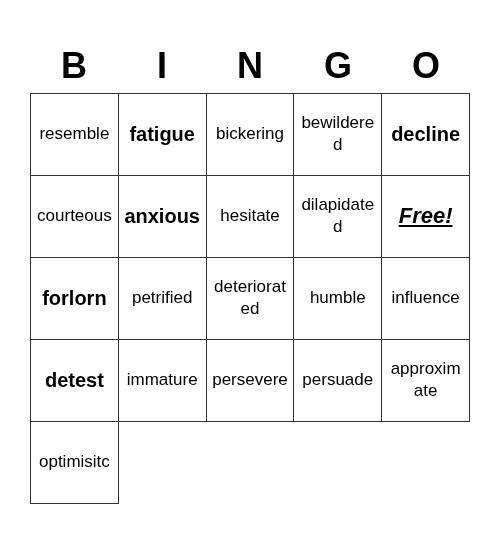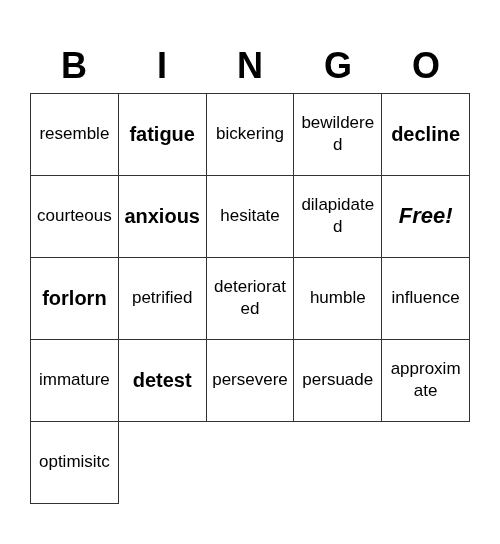--- a/index.html
+++ b/index.html
@@ -47,20 +47,21 @@
       word-break: break-word;
     }
     .bingo-cell.bold {
       font-weight: bold;
       font-size: 20px;
     }
     .bingo-cell.free {
       font-weight: bold;
       font-size: 22px;
       font-style: italic;
+      text-decoration: underline;
     }
   </style>
 </head>
 <body>
 
 <div class="bingo-card">
   <div class="bingo-header">
   <div class="bingo-header-cell">B</div>
       <div class="bingo-header-cell">I</div>
       <div class="bingo-header-cell">N</div>
@@ -76,20 +77,20 @@
       <div class="bingo-cell">courteous</div>
       <div class="bingo-cell bold">anxious</div>
       <div class="bingo-cell">hesitate</div>
       <div class="bingo-cell">dilapidated</div>
       <div class="bingo-cell free">Free!</div>
       <div class="bingo-cell bold">forlorn</div>
       <div class="bingo-cell">petrified</div>
       <div class="bingo-cell">deteriorated</div>
       <div class="bingo-cell">humble</div>
       <div class="bingo-cell">influence</div>
+      <div class="bingo-cell bold">detest</div>
       <div class="bingo-cell">immature</div>
-      <div class="bingo-cell bold">detest</div>
       <div class="bingo-cell">persevere</div>
       <div class="bingo-cell">persuade</div>
       <div class="bingo-cell">approximate</div>
       <div class="bingo-cell">optimisitc</div>
     </div>
 </div>
 
 </body></html>

